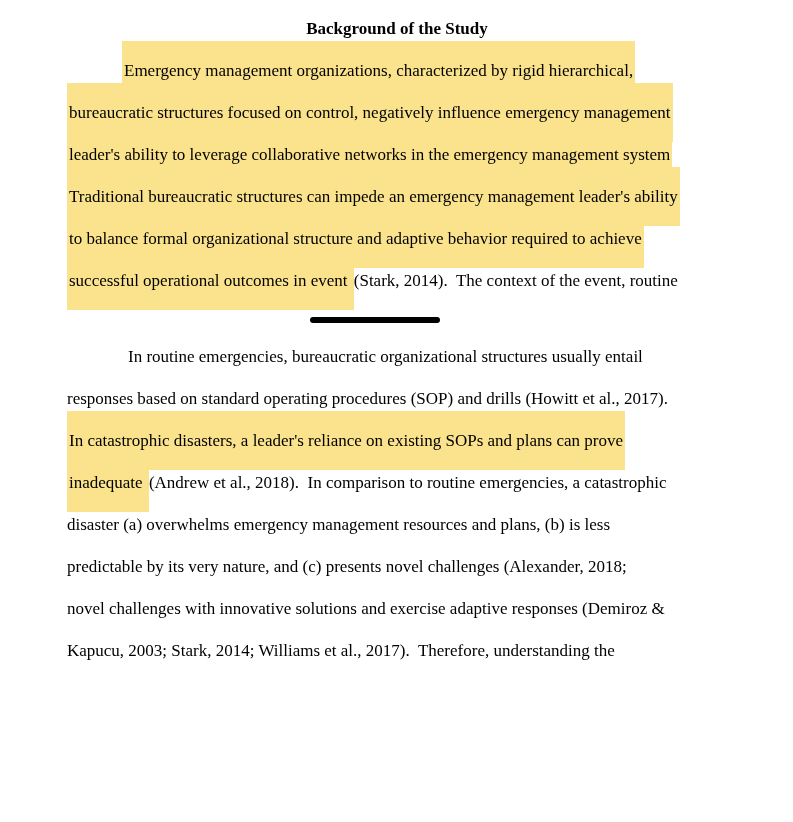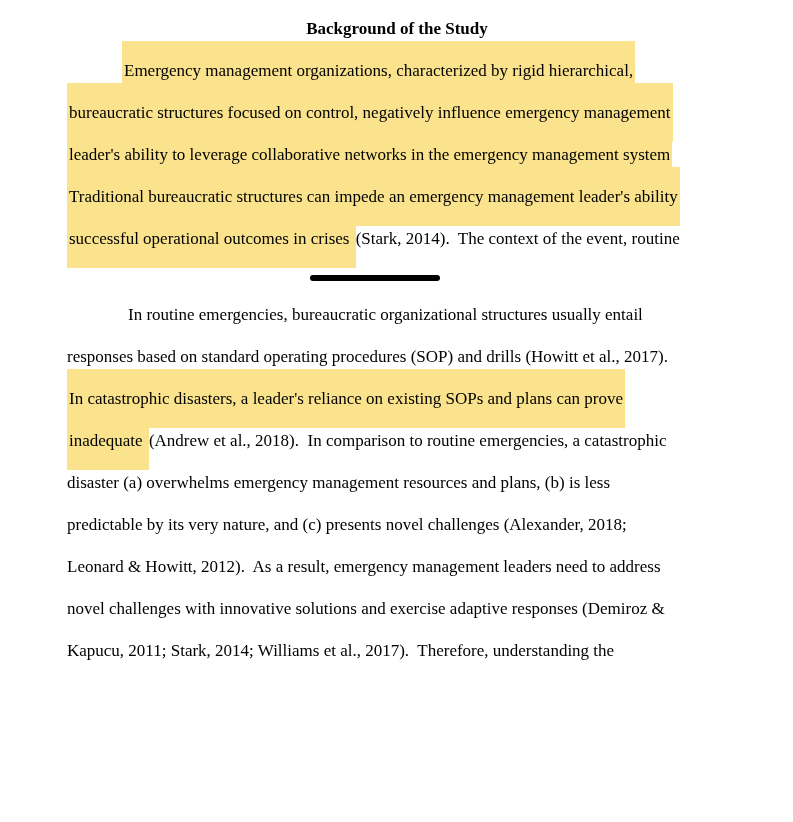--- a/index.html
+++ b/index.html
@@ -52,27 +52,27 @@
 </head>
 <body>
 
 <div class="page" style="color: rgb(0, 0, 0); background: rgb(255, 255, 255);">
   <h1 class="title">Background of the Study</h1>
   <div class="paragraph" data-para="0">
       <div class="line indent"><span class="seg hl">Emergency management organizations, characterized by rigid hierarchical,</span></div>
       <div class="line"><span class="seg hl">bureaucratic structures focused on control, negatively influence emergency management</span></div>
       <div class="line"><span class="seg hl">leader's ability to leverage collaborative networks in the emergency management system</span></div>
       <div class="line"><span class="seg hl">Traditional bureaucratic structures can impede an emergency management leader's ability</span></div>
-      <div class="line"><span class="seg hl">successful operational outcomes in crises </span><span class="seg">(Stark, 2014).  The context of the event, routine</span></div>
+      <div class="line"><span class="seg hl">to balance formal organizational structure and adaptive behavior required to achieve</span></div>
+      <div class="line"><span class="seg hl">successful operational outcomes in event </span><span class="seg">(Stark, 2014).  The context of the event, routine</span></div>
     </div>
   <div class="divider"></div>
   <div class="paragraph" data-para="1">
       <div class="line indent"><span class="seg">In routine emergencies, bureaucratic organizational structures usually entail</span></div>
       <div class="line"><span class="seg">responses based on standard operating procedures (SOP) and drills (Howitt et al., 2017).</span></div>
       <div class="line"><span class="seg hl">In catastrophic disasters, a leader's reliance on existing SOPs and plans can prove</span></div>
       <div class="line"><span class="seg hl">inadequate </span><span class="seg">(Andrew et al., 2018).  In comparison to routine emergencies, a catastrophic</span></div>
       <div class="line"><span class="seg">disaster (a) overwhelms emergency management resources and plans, (b) is less</span></div>
       <div class="line"><span class="seg">predictable by its very nature, and (c) presents novel challenges (Alexander, 2018;</span></div>
-      <div class="line"><span class="seg">Leonard &amp; Howitt, 2012).  As a result, emergency management leaders need to address</span></div>
       <div class="line"><span class="seg">novel challenges with innovative solutions and exercise adaptive responses (Demiroz &amp;</span></div>
-      <div class="line"><span class="seg">Kapucu, 2011; Stark, 2014; Williams et al., 2017).  Therefore, understanding the</span></div>
+      <div class="line"><span class="seg">Kapucu, 2003; Stark, 2014; Williams et al., 2017).  Therefore, understanding the</span></div>
     </div>
 </div>
 
 </body></html>

